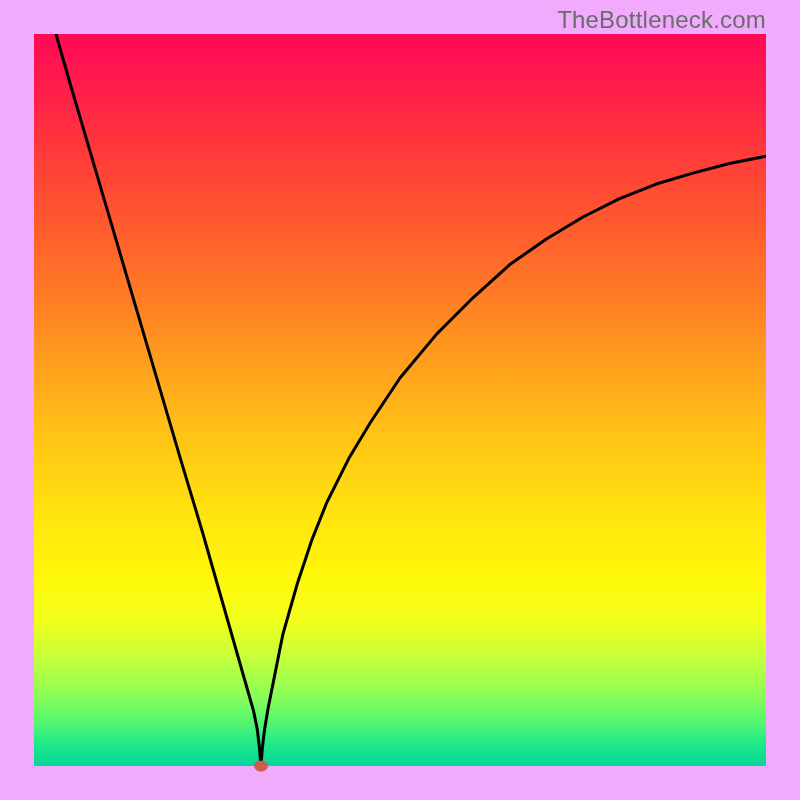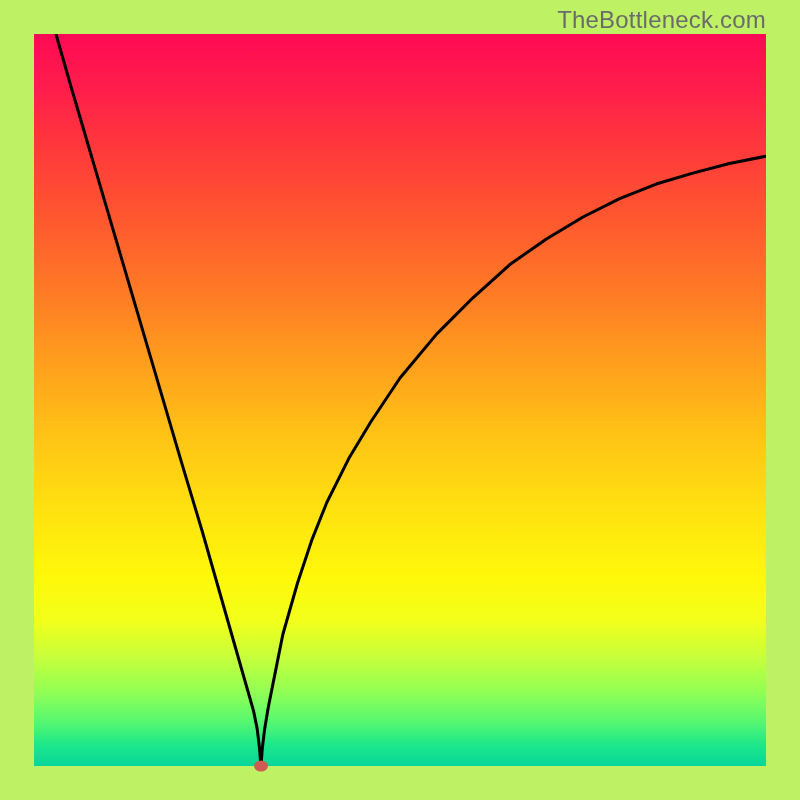--- a/index.html
+++ b/index.html
@@ -8,21 +8,21 @@
     width: 800px;
     height: 800px;
     overflow: hidden;
     background: #000;
     font-family: Arial, Helvetica, sans-serif;
   }
   .frame {
     position: relative;
     width: 800px;
     height: 800px;
-    background: #bef264;
+    background: #f0abfc;
   }
   .plot-area {
     position: absolute;
     left: 34px;
     top: 34px;
     width: 732px;
     height: 732px;
     
     background: linear-gradient(
       to bottom,

